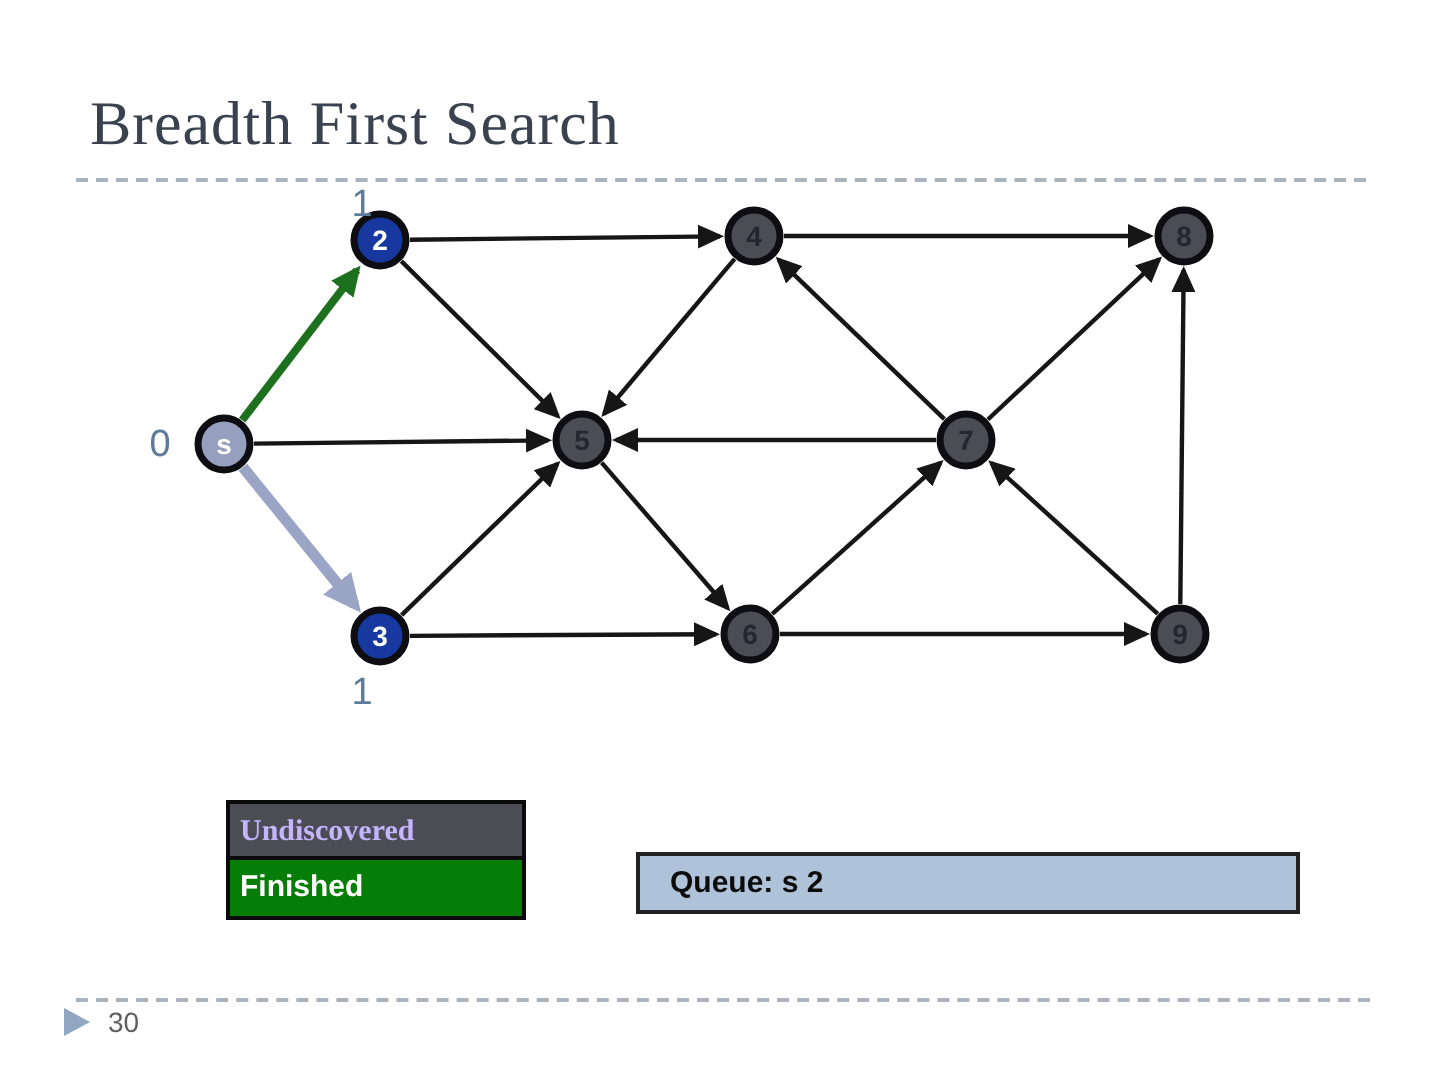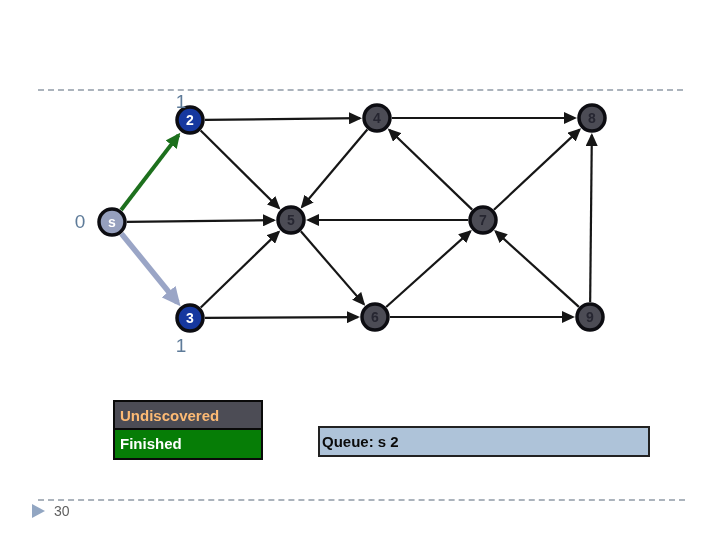--- a/index.html
+++ b/index.html
@@ -23,34 +23,35 @@
   .lrow{
     height:28px;line-height:28px;padding-left:5px;
     font-size:15px;font-weight:bold;box-sizing:border-box;
     border-bottom:2px solid #0a0a0a;
   }
   .lrow:last-child{border-bottom:none;}
   .queue{
     position:absolute;left:318px;top:426px;width:332px;height:31px;z-index:3;
     border:2px solid #222;box-sizing:border-box;
     font-size:15px;font-weight:bold;color:#0b0b0b;
-    line-height:27px;padding-left:2px;
+    line-height:27px;padding-left:15px;
   }
   .footer{position:absolute;left:32px;top:503px;z-index:3;display:flex;align-items:center;justify-content:space-between;}
   .page-arrow{
     width:0;height:0;border-top:7px solid transparent;border-bottom:7px solid transparent;
     border-left:13px solid #92A6C2;margin-right:9px;
   }
   .page-num{font-size:14px;color:#5f5f5f;}
 </style>
 </head>
 <body>
 
 <div class="slide">
 
+  <div class="title">Breadth First Search</div>
 
   <div class="dash top"></div>
   <div class="dash bottom"></div>
 
   <svg class="graph" width="720" height="540" viewBox="0 0 720 540">
     <defs>
       <marker id="arrow-black" markerUnits="userSpaceOnUse" markerWidth="14" markerHeight="12" refX="11" refY="6" orient="auto">
         <path d="M0,0 L13,6 L0,12 Z" fill="#161616"></path>
       </marker>
       <marker id="arrow-green" markerUnits="userSpaceOnUse" markerWidth="16" markerHeight="14" refX="12" refY="7" orient="auto">
@@ -100,21 +101,21 @@
         <text x="590" y="322" text-anchor="middle" font-size="14" font-weight="bold" font-family="&quot;Liberation Sans&quot;, sans-serif" fill="#262631">9</text>
       </g>
     <g id="labels-layer">
         <text x="80" y="228" text-anchor="middle" font-size="19" fill="#5E7B99" font-family="&quot;Liberation Sans&quot;, sans-serif">0</text>
         <text x="181" y="108" text-anchor="middle" font-size="19" fill="#5E7B99" font-family="&quot;Liberation Sans&quot;, sans-serif">1</text>
         <text x="181" y="352" text-anchor="middle" font-size="19" fill="#5E7B99" font-family="&quot;Liberation Sans&quot;, sans-serif">1</text>
       </g>
   </svg>
 
   <div class="legend">
-    <div class="lrow" style="background: rgb(76, 76, 85); color: #fdba74;">Undiscovered</div>
+    <div class="lrow" style="background: rgb(76, 76, 85); color: #c4b5fd; font-family: Liberation Serif, serif;">Undiscovered</div>
     <div class="lrow" style="background: rgb(6, 125, 6); color: rgb(255, 255, 255);">Finished</div>
   </div>
 
   <div class="queue" style="background: rgb(174, 195, 217);">Queue: s 2</div>
 
   <div class="footer">
     <div class="page-arrow"></div>
     <div class="page-num">30</div>
   </div>
 

